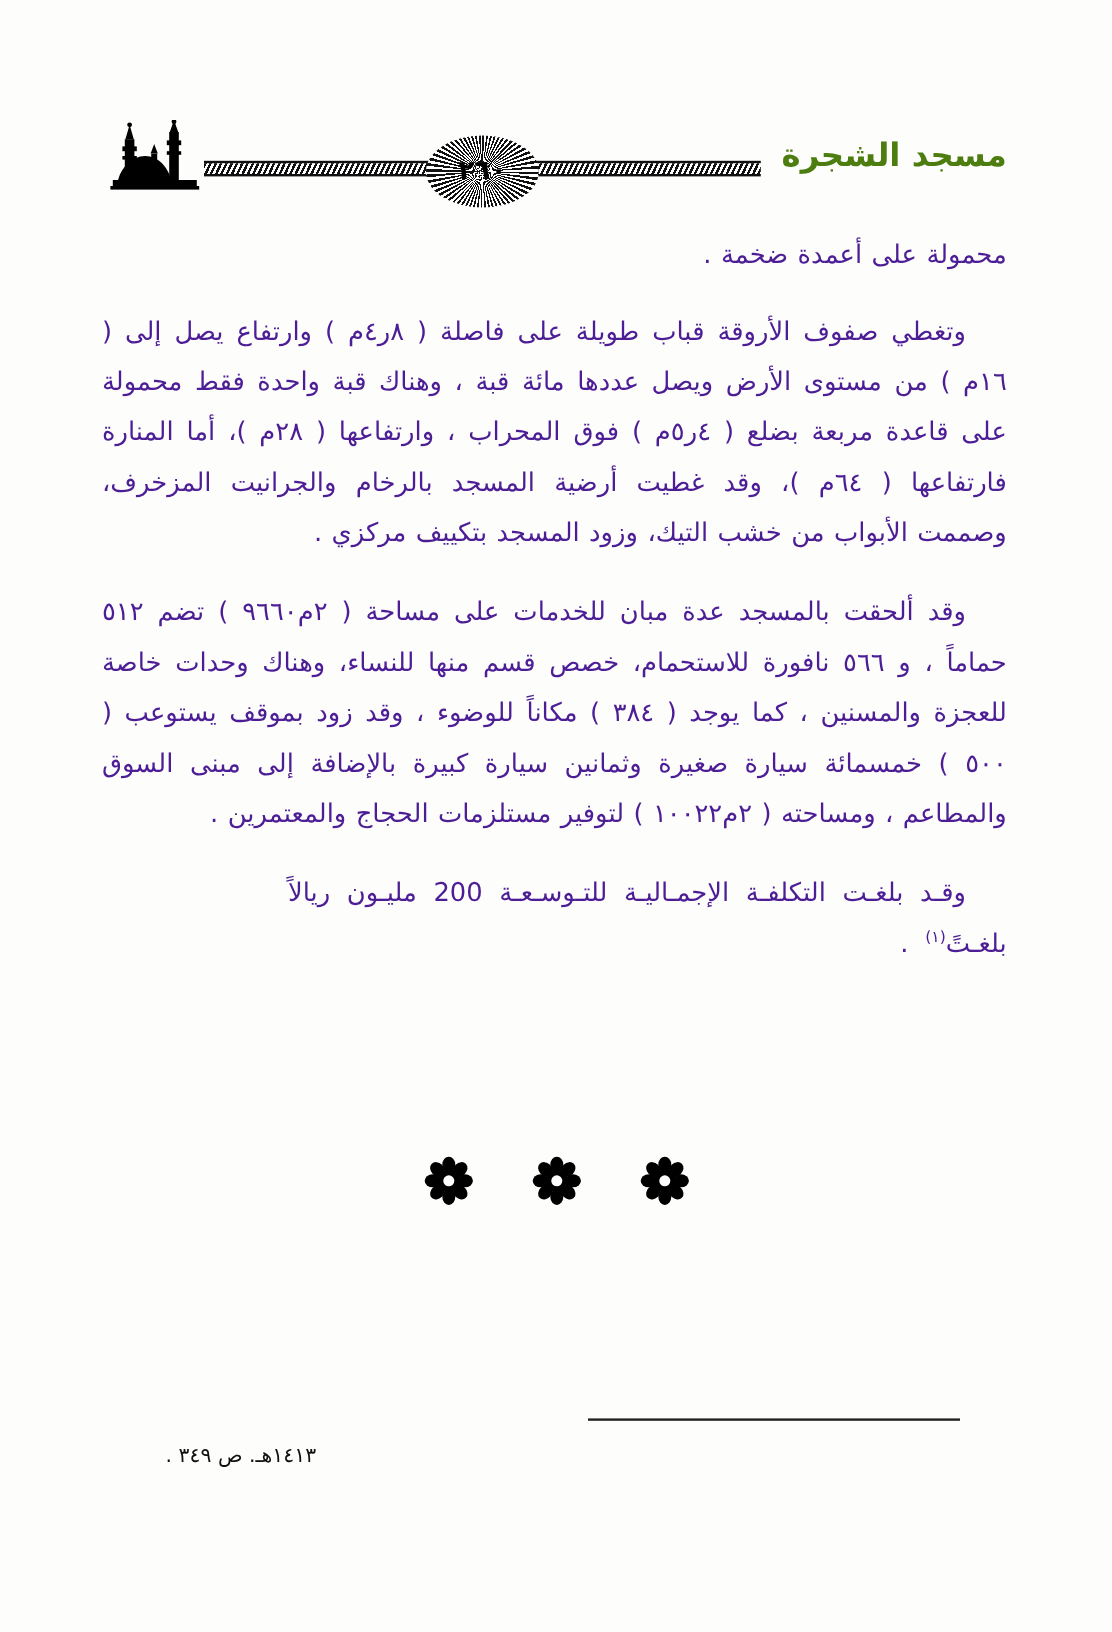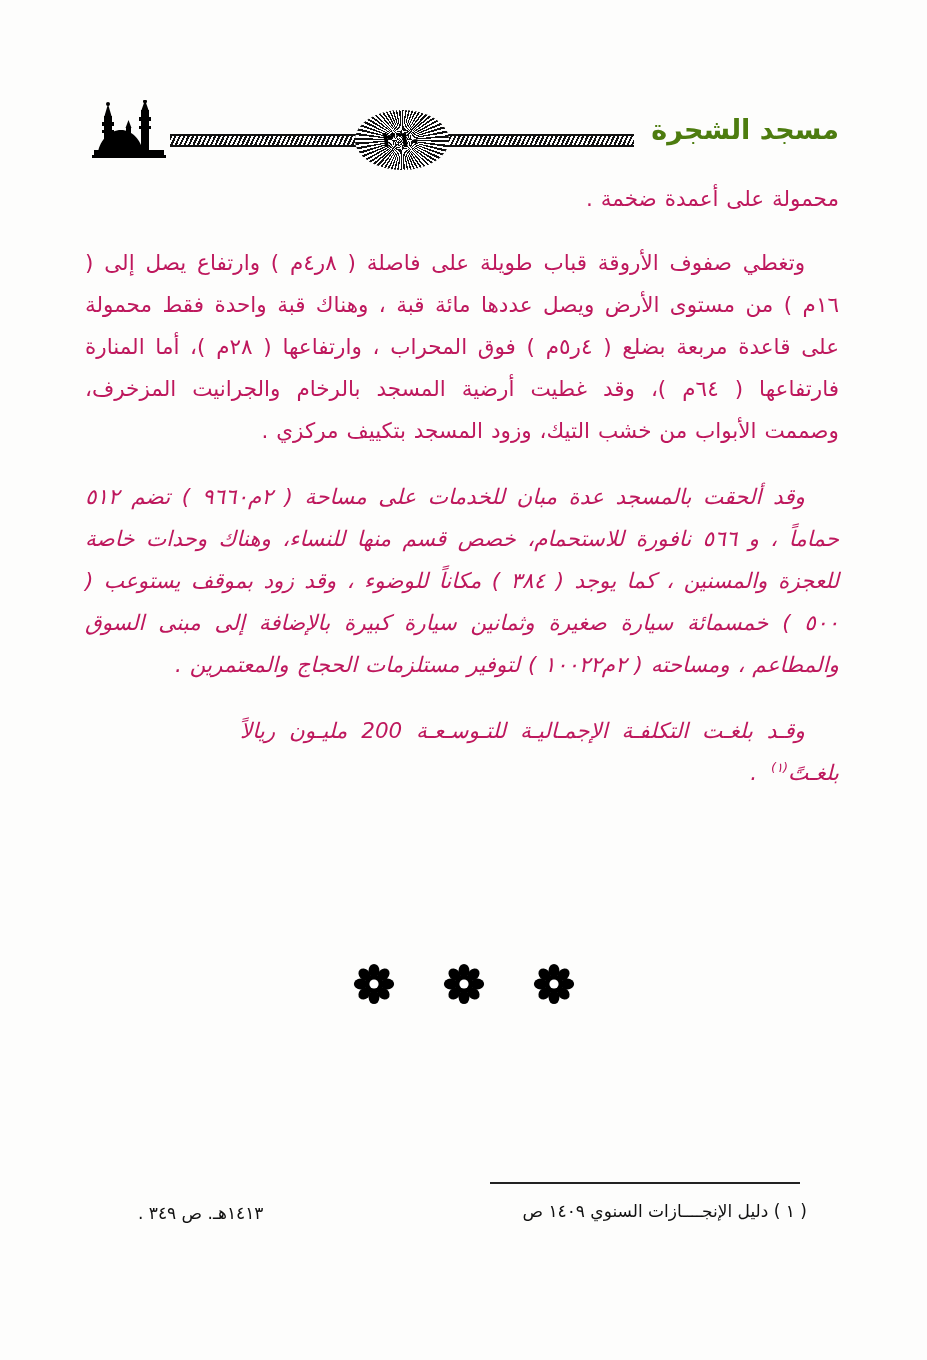--- a/index.html
+++ b/index.html
@@ -52,21 +52,21 @@
   .rope-right { left: 47%; right: 0;   }
 
   .page-medallion {
     position: absolute;
     left: 50%;
     top: -16px;
     transform: translateX(-50%);
     width: 84px;
     height: 50px;
     border-radius: 50%;
-    border: 1px solid #3b82f6;
+    border: 4px solid #3b82f6;
     background: #fff;
     box-shadow: inset 0 0 0 2px #fff, inset 0 0 0 4px #111;
     display: flex;
     align-items: center;
     justify-content: center;
   }
   .page-medallion::before {
     content: "";
     position: absolute;
     inset: -5px;
@@ -111,32 +111,32 @@
   .content {
     position: absolute;
     top: 178px;
     right: 88px;
     left: 85px;
     direction: rtl;
     text-align: justify;
     text-align-last: auto;
   }
   p.para {
-    margin: 0 0 14px 0;
+    margin: 14px 0 14px 0;
     font-family: "DejaVu Sans", sans-serif;
     font-size: 21.5px;
     line-height: 42px;
-    color: #be185d;
+    color: #4c1d95;
     direction: rtl;
     text-align: justify;
     word-spacing: 1px;
   }
   p.para.indent { text-indent: 34px; }
   p.para.lead   { text-align: right; margin-bottom: 22px; }
-  p.para.gap-top { margin-top: 24px; font-style: italic; }
+  p.para.gap-top { margin-top: 24px; }
   p.para.stretch { word-spacing: 7px; }
 
   sup.fn {
     font-size: 13px;
     vertical-align: super;
     line-height: 0;
   }
 
   
   .ornaments {
@@ -295,19 +295,18 @@
         </g>
       </svg>
     </span>
   </div>
 
   <div class="footnote-rule"></div>
 
   <div class="footnotes">
     <div class="fn-row">
       <div class="fn-right">
-        <span class="fn-line">( ١ ) دليل الإنجــــازات السنوي ١٤٠٩ ص</span>
       </div>
       <div class="fn-left">١٤١٣هـ. ص ٣٤٩ .</div>
     </div>
   </div>
 
 </div>
 
 </body></html>

